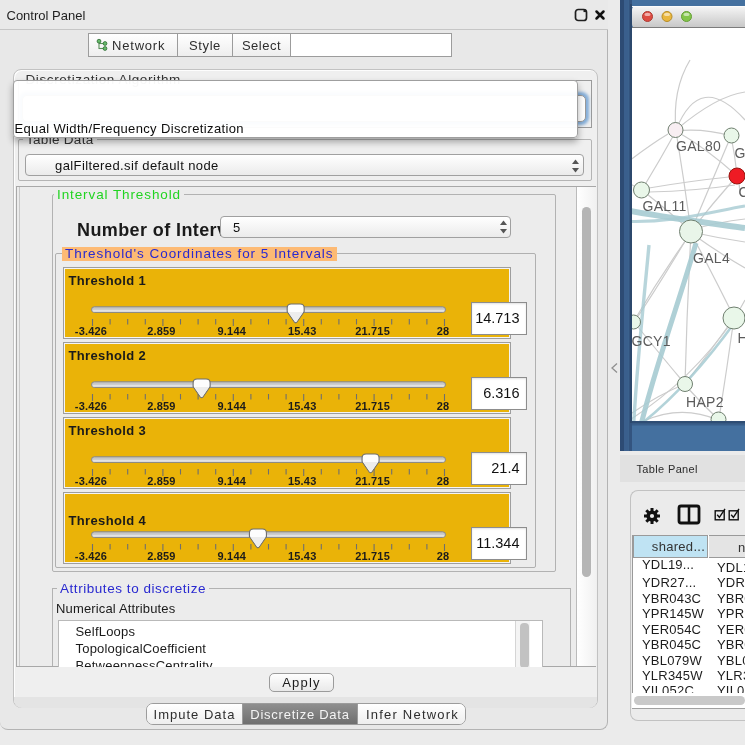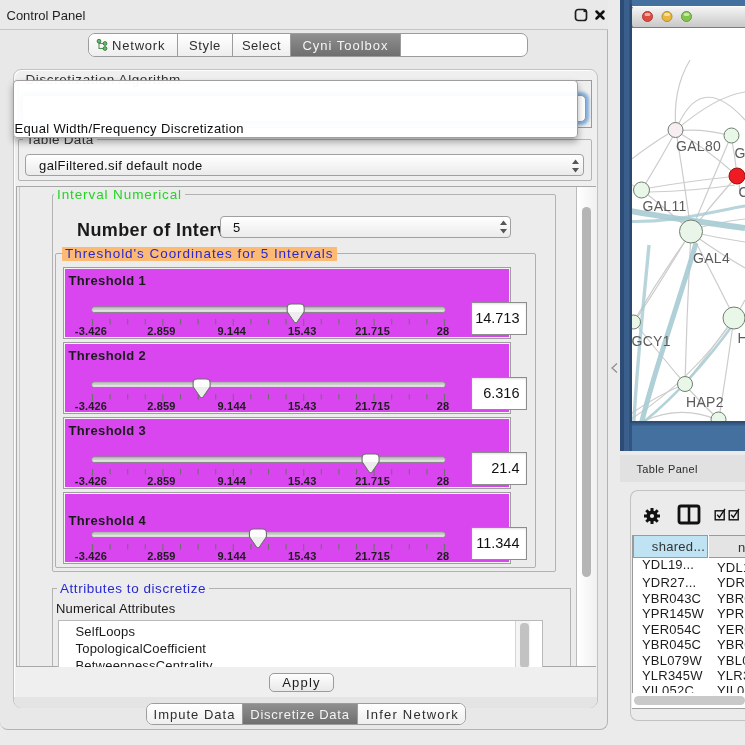--- a/index.html
+++ b/index.html
@@ -1,18 +1,18 @@
 <!DOCTYPE html>
 <html><head><meta charset="utf-8">
 <style>
 * { margin:0; padding:0; box-sizing:border-box; }
 html,body { width:745px; height:745px; overflow:hidden; background:#ebebeb;
   font-family:"Liberation Sans", sans-serif; -webkit-font-smoothing:antialiased; }
 .abs { position:absolute; }
-.tpanel { position:absolute; left:63px; width:448px; height:72px; background:#d946ef;
+.tpanel { position:absolute; left:63px; width:448px; height:72px; background:#eab308;
   border:1px solid #9e9e9e; box-shadow:inset 0 0 0 1px #f4f4f4; }
 .valbox { position:absolute; left:406.5px; top:34.5px; width:56px; height:33px; background:#ffffff;
   border:1px solid #8d8d8d; font-size:14.5px; color:#111; text-align:right; line-height:31px;
   padding-right:6px; box-shadow:inset 0 1px 2px rgba(0,0,0,0.12); }
 .gtitle { position:absolute; font-size:13.5px; background:#efefef; padding:0 3px; line-height:14px; }
 .combo { position:absolute; background:linear-gradient(#ffffff,#ebebeb); border:1px solid #a0a0a0;
   border-radius:4px; font-size:13px; color:#111; }
 .carets { position:absolute; width:9px; height:14px; }
 .tabseg { position:absolute; top:0; height:100%; font-size:13px; color:#2e2e2e; text-align:center;
   background:linear-gradient(#ffffff,#eeeeee); border-right:1px solid #9c9c9c; }
@@ -22,57 +22,56 @@
 
 <div class="abs" style="left:0;top:0;width:608px;height:730px;background:#e8e8e8;border-right:1px solid #b3b3b3;border-bottom:1px solid #b3b3b3;border-radius:0 0 8px 8px"></div>
 <div class="abs" style="left:0;top:0;width:608px;height:30px;background:#e9e9e9;border-bottom:1px solid #c6c6c6"></div>
 <div class="abs" style="left:6.5px;top:8px;font-size:13px;color:#1f1f1f">Control Panel</div>
 <svg class="abs" style="left:574px;top:8px" width="36" height="14">
   <rect x="1.5" y="1.5" width="11" height="11" rx="2.8" fill="none" stroke="#1f1f1f" stroke-width="1.7"></rect>
   <rect x="9.5" y="1.5" width="2.6" height="2.6" fill="#1f1f1f"></rect>
   <path d="M 22.5,3.5 L 29.5,10.5 M 29.5,3.5 L 22.5,10.5" stroke="#111" stroke-width="2.5" stroke-linecap="round"></path>
 </svg>
 
-<div class="abs" style="left:88px;top:33px;width:440px;height:24px;border:1px solid #9c9c9c;border-radius:7px;overflow:hidden;background:#fff">
+<div class="abs" style="left:88px;top:33px;width:364px;height:24px;border:1px solid #9c9c9c;border-radius:0;overflow:hidden;background:#fff">
   <div class="tabseg" style="left:0;width:89px;line-height:23px;text-align:left;padding-left:23px;letter-spacing:0.8px">Network</div>
   <div class="tabseg" style="left:89px;width:55px;line-height:23px;letter-spacing:0.6px">Style</div>
   <div class="tabseg" style="left:144px;width:58px;line-height:23px;letter-spacing:0.5px">Select</div>
-  <div class="tabseg tabsel" style="left:202px;width:110px;line-height:23px;letter-spacing:1px">Cyni Toolbox</div>
 </div>
 <svg class="abs" style="left:95px;top:38px" width="14" height="14">
   <line x1="4" y1="3.5" x2="4" y2="11" stroke="#5a8f5a" stroke-width="1.1"></line>
   <line x1="4" y1="5.5" x2="9.5" y2="5.5" stroke="#5a8f5a" stroke-width="1.1"></line>
   <line x1="4" y1="10.5" x2="9.5" y2="10.5" stroke="#5a8f5a" stroke-width="1.1"></line>
   <circle cx="4" cy="3.2" r="1.9" fill="#66bb6a" stroke="#2f6b33" stroke-width="0.8"></circle>
   <circle cx="10" cy="5.5" r="1.9" fill="#66bb6a" stroke="#2f6b33" stroke-width="0.8"></circle>
   <circle cx="10" cy="10.5" r="1.9" fill="#66bb6a" stroke="#2f6b33" stroke-width="0.8"></circle>
 </svg>
 
 <div class="abs" style="left:12.5px;top:69px;width:585px;height:639px;background:#efefef;border:1px solid #c2c2c2;border-radius:8px;box-shadow:inset 1px 1px 0 #fdfdfd"></div>
 <div class="abs" style="left:13.5px;top:697px;width:583px;height:10.5px;background:#e4e4e4;border-radius:0 0 8px 8px"></div>
 
 <div class="abs" style="left:17.5px;top:80px;width:574.5px;height:48px;border:1px solid #9a9a9a"></div>
 <div class="gtitle" style="left:22.5px;top:73px;color:#333;background:#efefef;letter-spacing:0.6px">Discretization Algorithm</div>
 <div class="abs" style="left:22px;top:95px;width:564px;height:27px;background:#fff;border:1px solid #999;border-radius:5px;box-shadow:0 0 3px 2.5px rgba(96,152,209,0.75)"></div>
 
 <div class="abs" style="left:18px;top:139px;width:574px;height:42px;border:1px solid #b4b4b4;border-radius:2px"></div>
 <div class="gtitle" style="left:23px;top:133px;color:#333;background:#efefef;letter-spacing:0.3px">Table Data</div>
-<div class="combo" style="left:25px;top:154px;width:559px;height:21.5px;line-height:21px;padding-left:13px;letter-spacing:0.4px">galFiltered.sif default node</div>
+<div class="combo" style="left:25px;top:154px;width:559px;height:21.5px;line-height:21px;padding-left:29px;letter-spacing:0.4px">galFiltered.sif default node</div>
 <svg class="carets" style="left:571px;top:159px" width="9" height="14">
   <path d="M 4.5,0.5 L 8,5 L 1,5 Z" fill="#555"></path>
     <path d="M 4.5,13.5 L 8,9 L 1,9 Z" fill="#555"></path>
 </svg>
 
 <div class="abs" style="left:15.5px;top:186px;width:580px;height:481px;background:#ececec;border:1px solid #a8a8a8"></div>
 <div class="abs" style="left:575.5px;top:187px;width:20px;height:479px;background:linear-gradient(90deg,#ffffff,#f1f1f1);border-left:1px solid #bbb"></div>
 <div class="abs" style="left:19px;top:187px;width:1px;height:479px;background:#c9c9c9"></div>
 <div class="abs" style="left:581.5px;top:207px;width:9.5px;height:370px;background:#b5b5b5;border-radius:5px"></div>
 
 <div class="abs" style="left:51.5px;top:194px;width:504.5px;height:378px;border:1px solid #b2b2b2;border-radius:2px"></div>
-<div class="gtitle" style="left:54px;top:187.5px;color:#22d422;background:#ececec;letter-spacing:0.9px">Interval Numerical</div>
+<div class="gtitle" style="left:54px;top:187.5px;color:#22d422;background:#ececec;letter-spacing:0.9px">Interval Threshold</div>
 <div class="abs" style="left:77px;top:220px;font-size:18px;font-weight:bold;letter-spacing:0.4px;color:#1a1a1a">Number of Intervals</div>
 <div class="combo" style="left:220px;top:216px;width:291px;height:22px;line-height:21px;padding-left:12px">5</div>
 <svg class="carets" style="left:499px;top:220px" width="9" height="14">
   <path d="M 4.5,0.5 L 8,5 L 1,5 Z" fill="#555"></path>
     <path d="M 4.5,13.5 L 8,9 L 1,9 Z" fill="#555"></path>
 </svg>
 
 <div class="abs" style="left:55px;top:253px;width:481px;height:315px;border:1px solid #b0b0b0;border-radius:2px"></div>
 <div class="gtitle" style="left:62px;top:246.5px;color:#2929d0;background:#fdba74;letter-spacing:0.95px">Threshold's Coordinates for 5 Intervals</div>
 

